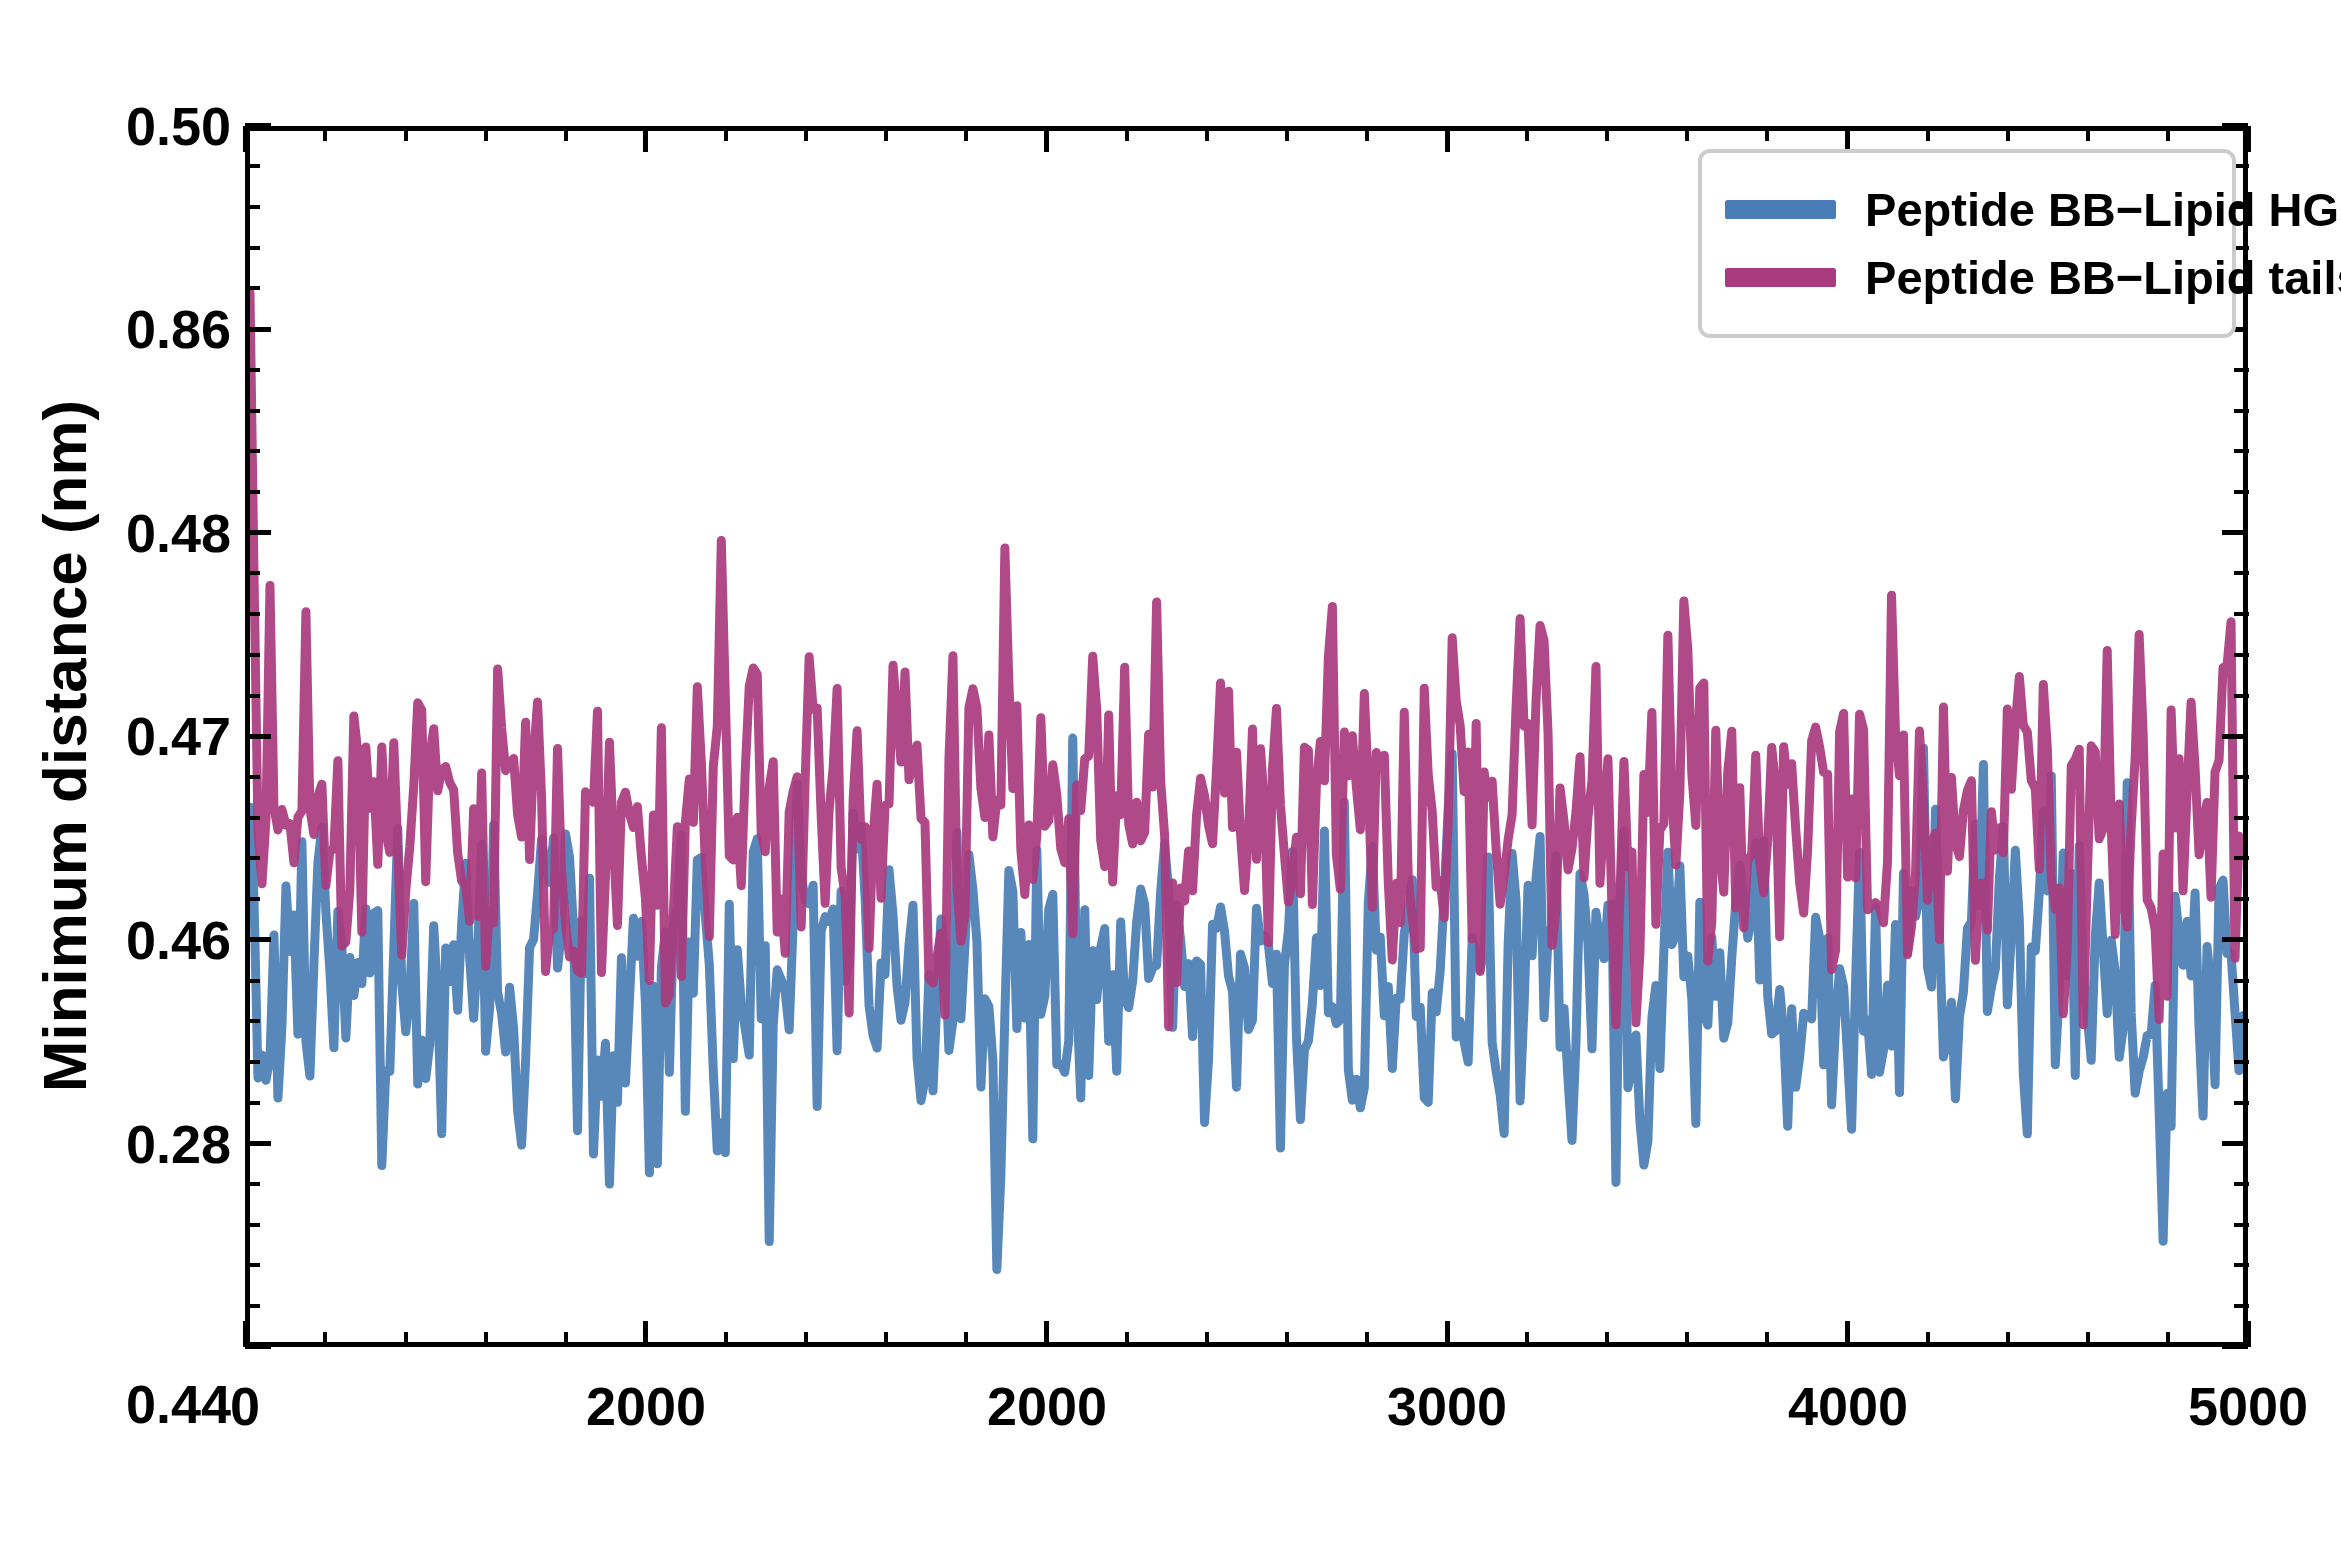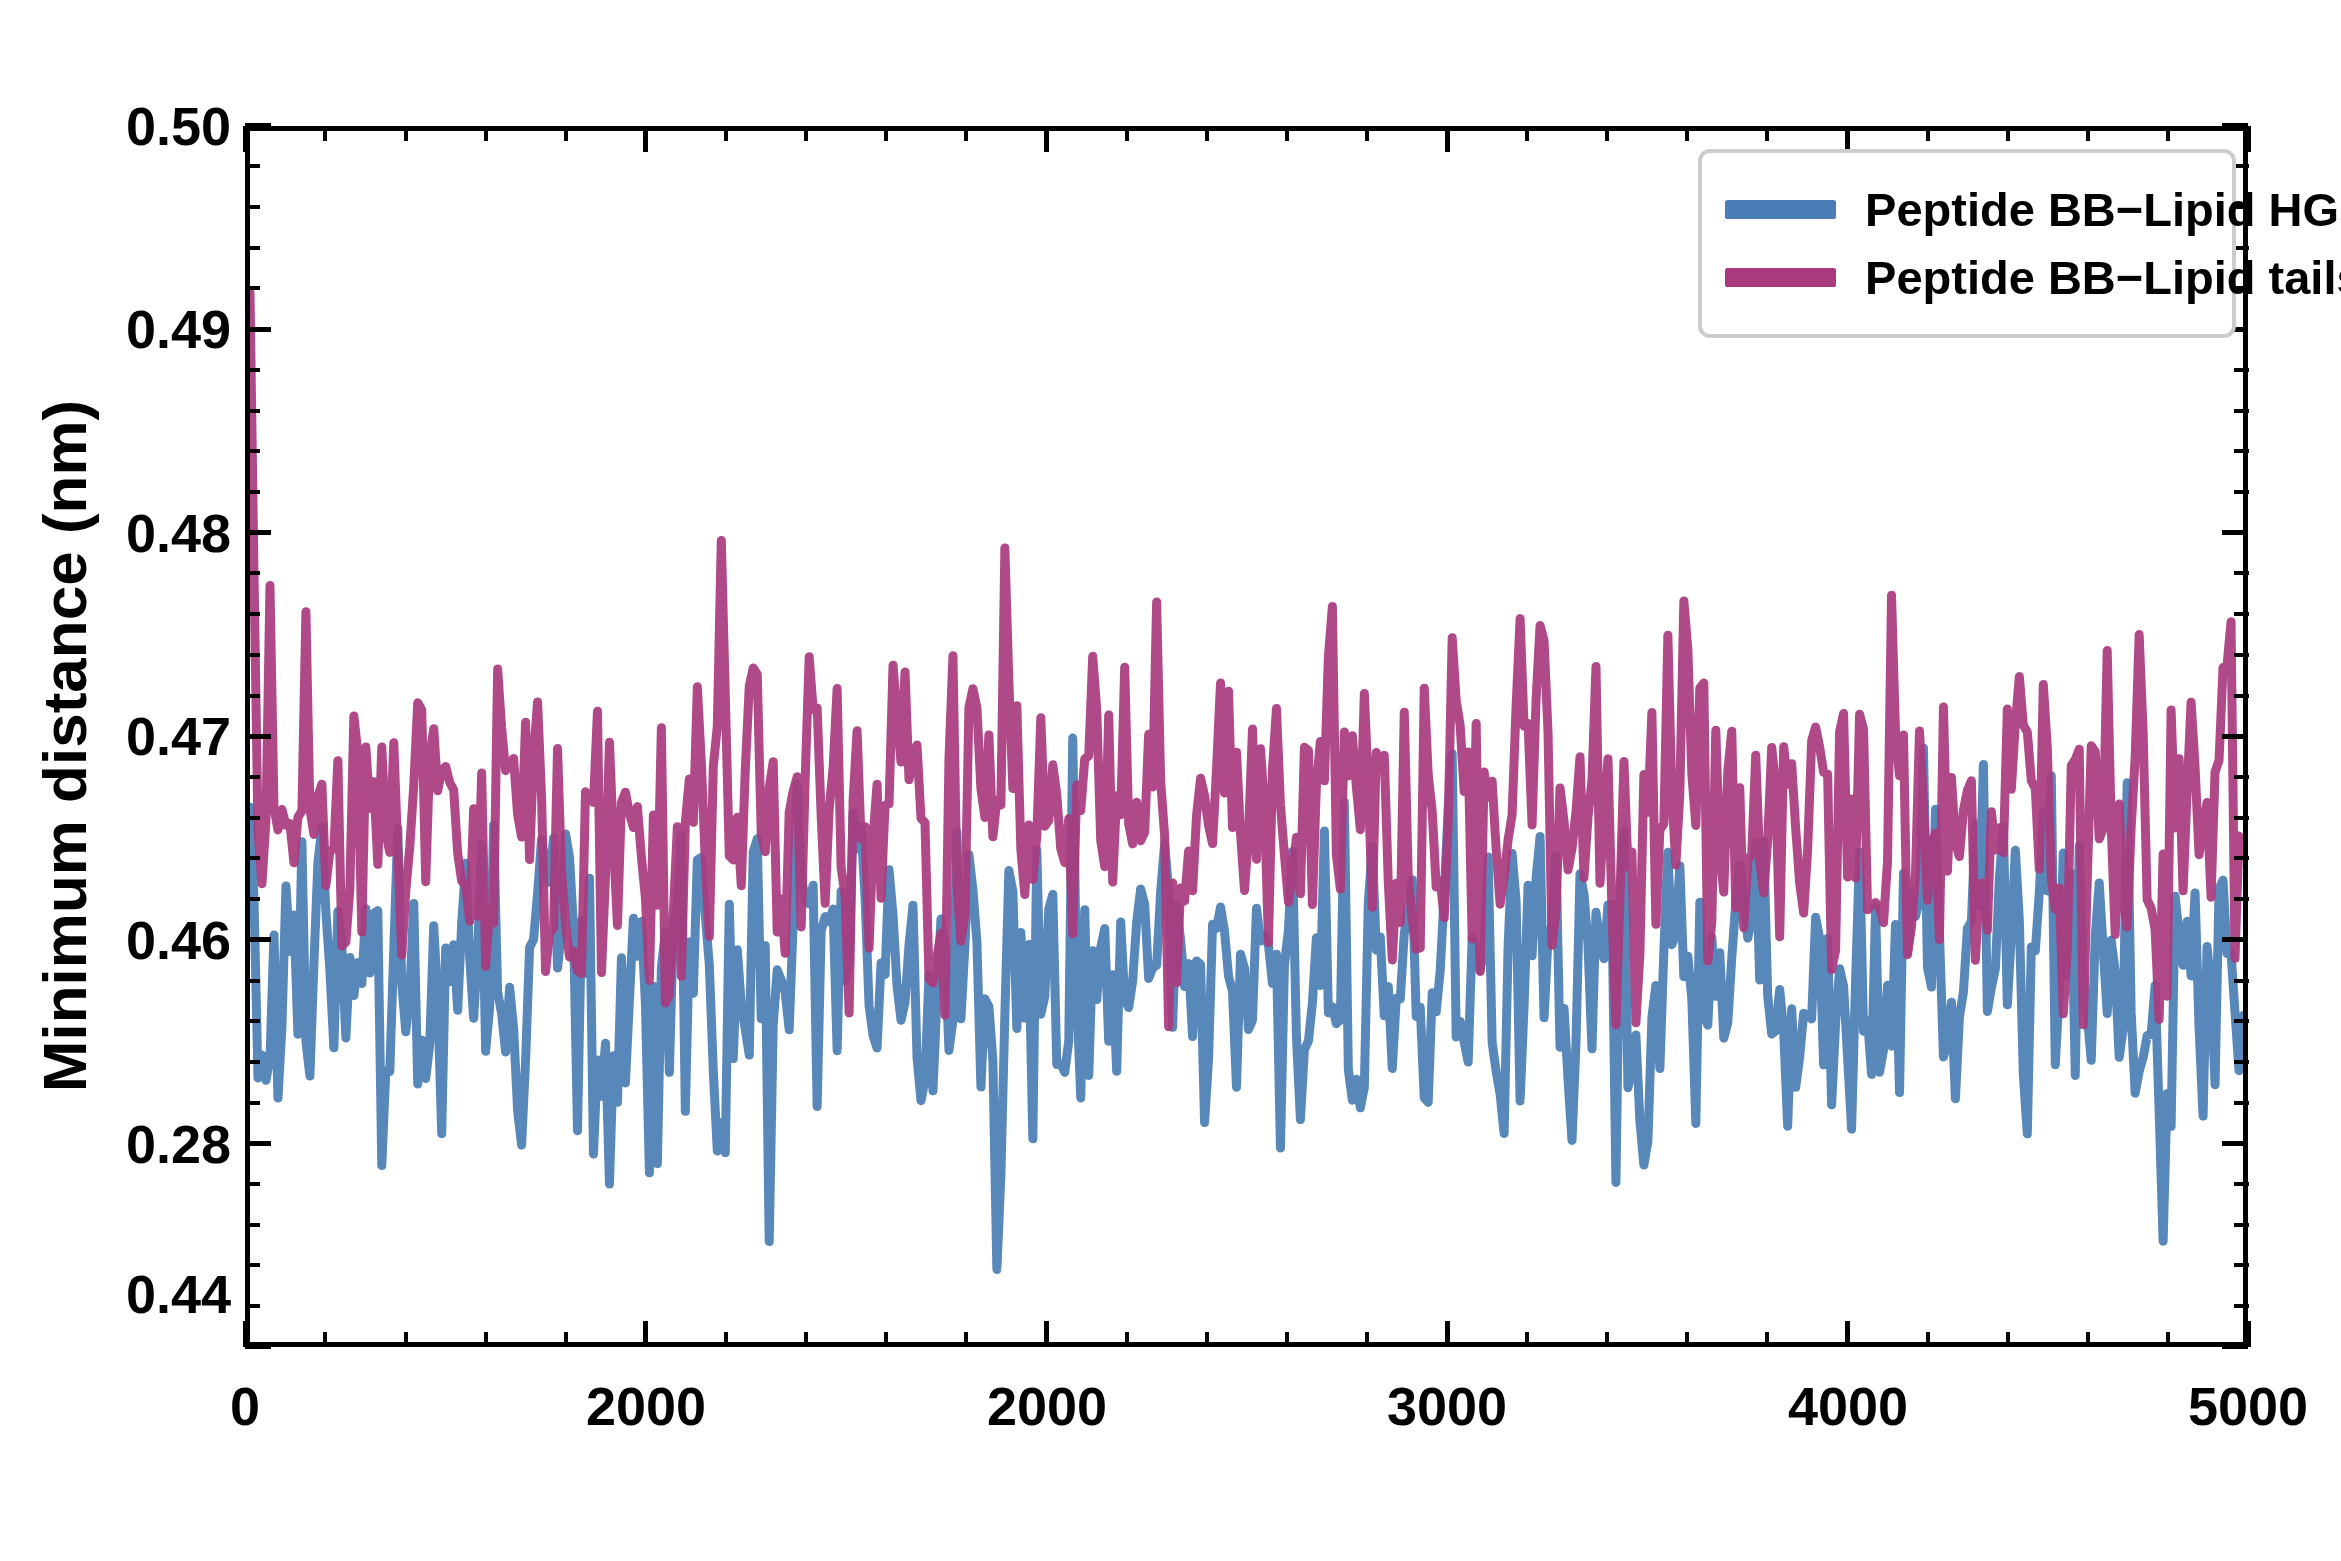--- a/index.html
+++ b/index.html
@@ -284,26 +284,26 @@
       <div class="tick-x-minor" style="left: 1926px; top: 1332px; height: 14.7px;"></div>
       <div class="tick-x-minor-t" style="left: 1926px; top: 126px;"></div>
       <div class="tick-x-minor" style="left: 2006px; top: 1332px; height: 14.7px;"></div>
       <div class="tick-x-minor-t" style="left: 2006px; top: 126px;"></div>
       <div class="tick-x-minor" style="left: 2086px; top: 1332px; height: 14.7px;"></div>
       <div class="tick-x-minor-t" style="left: 2086px; top: 126px;"></div>
       <div class="tick-x-minor" style="left: 2166px; top: 1332px; height: 14.7px;"></div>
       <div class="tick-x-minor-t" style="left: 2166px; top: 126px;"></div>
     </div>
   <div id="ytick-labels">
-      <div class="ylabel-tick" style="top: 1294px;">0.44</div>
+      <div class="ylabel-tick" style="top: 1404px;">0.44</div>
       <div class="ylabel-tick" style="top: 1144px;">0.28</div>
       <div class="ylabel-tick" style="top: 940px;">0.46</div>
       <div class="ylabel-tick" style="top: 736px;">0.47</div>
       <div class="ylabel-tick" style="top: 533px;">0.48</div>
-      <div class="ylabel-tick" style="top: 329px;">0.49</div>
+      <div class="ylabel-tick" style="top: 329px;">0.86</div>
       <div class="ylabel-tick" style="top: 126px; margin-left: 13px;">0.50</div>
     </div>
   <div id="xtick-labels">
       <div class="xlabel-tick" style="left: 245px;">0</div>
       <div class="xlabel-tick" style="left: 646px;">2000</div>
       <div class="xlabel-tick" style="left: 1047px; text-align: right;">2000</div>
       <div class="xlabel-tick" style="left: 1447px;">3000</div>
       <div class="xlabel-tick" style="left: 1848px;">4000</div>
       <div class="xlabel-tick" style="left: 2248px;">5000</div>
     </div>

